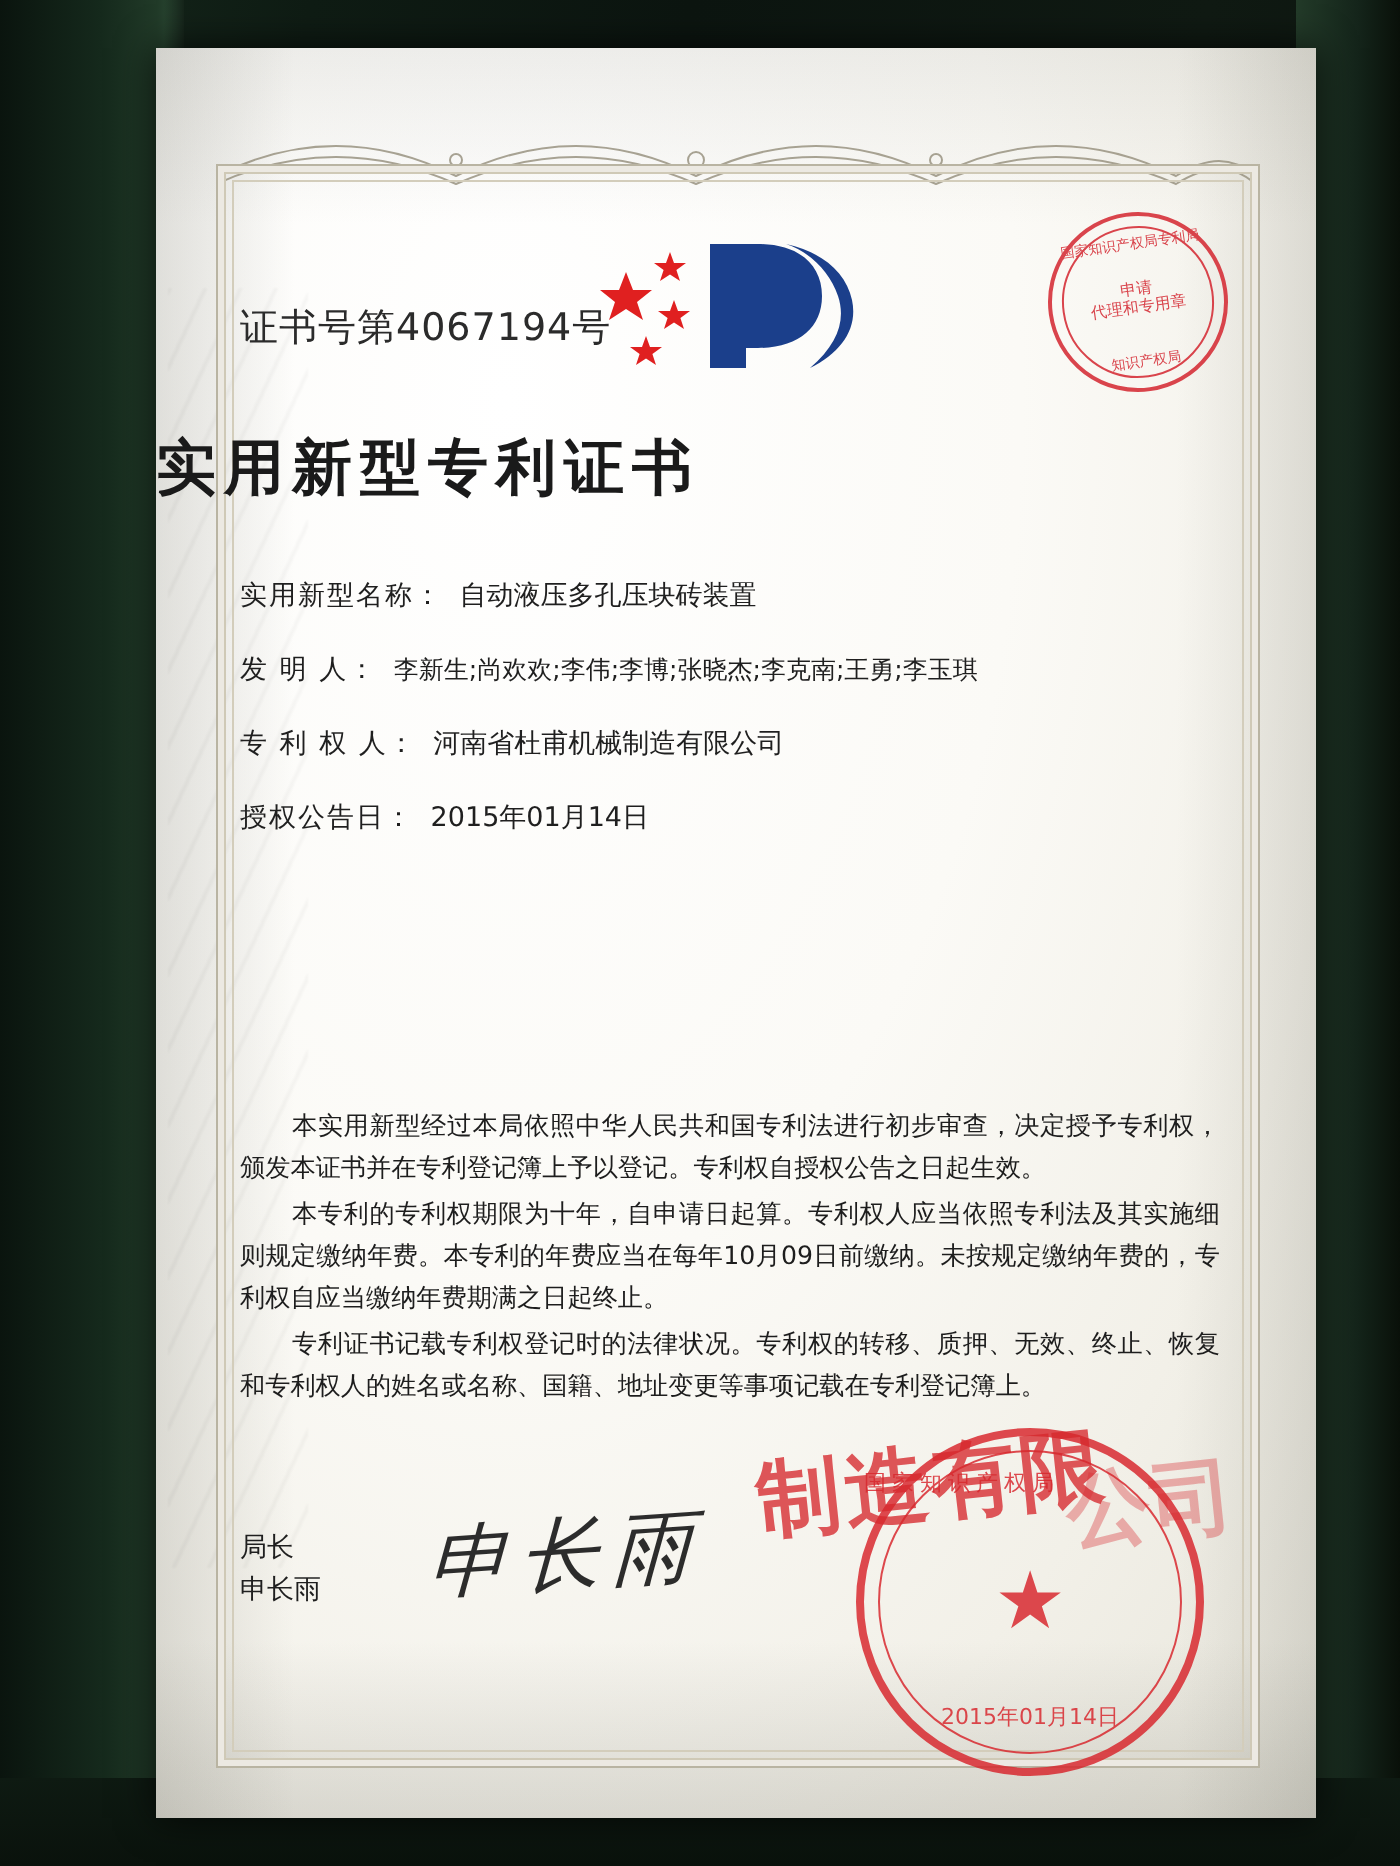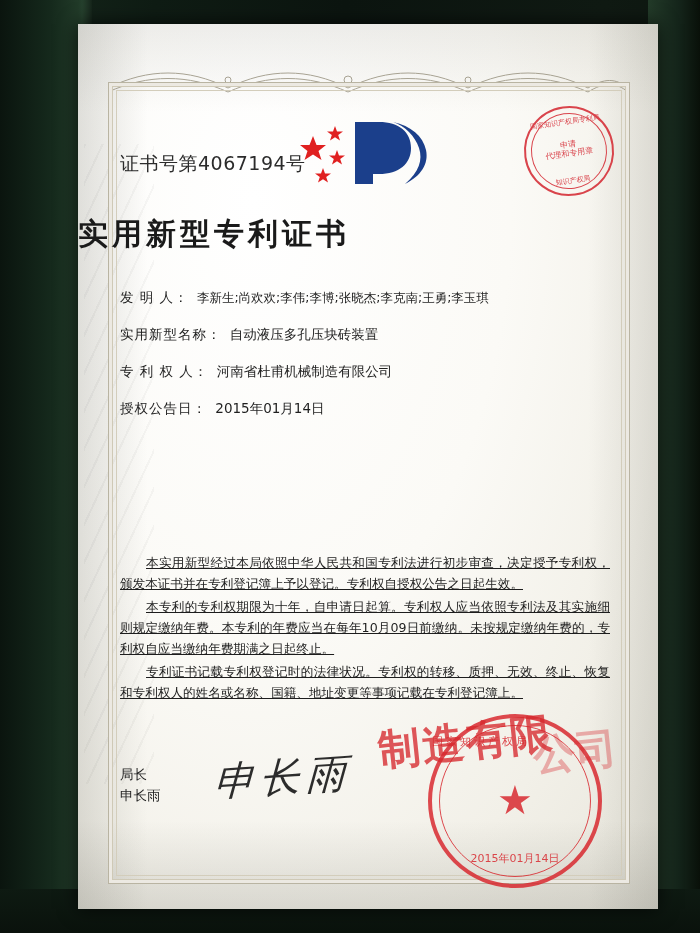--- a/index.html
+++ b/index.html
@@ -211,21 +211,20 @@
     width: 490px;
     font-size: 12.6px;
     line-height: 21px;
     color: #1d1d1d;
     text-align: justify;
     font-family: "DejaVu Sans", sans-serif;
   }
   .paragraphs p {
     margin: 0 0 2px 0;
     text-indent: 26px;
-    text-decoration: underline;
   }
 
   .signature-block {
     position: absolute;
     left: 42px;
     top: 740px;
     font-size: 13.5px;
     line-height: 21px;
     color: #1f1f1f;
     font-family: "DejaVu Sans", sans-serif;
@@ -399,27 +398,27 @@
         <div class="seal-center">
           <div>申请</div>
           <div>代理和专用章</div>
         </div>
         <div class="arc-bottom">知识产权局</div>
       </div>
 
       <div class="title">实用新型专利证书</div>
 
       <div class="fields">
+        <div class="field-row">
+          <span class="field-label">实用新型名称：</span>
+          <span class="field-value">自动液压多孔压块砖装置</span>
+        </div>
         <div class="field-row wide">
           <span class="field-label">发 明 人：</span>
           <span class="field-value">李新生;尚欢欢;李伟;李博;张晓杰;李克南;王勇;李玉琪</span>
-        </div>
-        <div class="field-row">
-          <span class="field-label">实用新型名称：</span>
-          <span class="field-value">自动液压多孔压块砖装置</span>
         </div>
         <div class="field-row">
           <span class="field-label">专 利 权 人：</span>
           <span class="field-value">河南省杜甫机械制造有限公司</span>
         </div>
         <div class="field-row">
           <span class="field-label">授权公告日：</span>
           <span class="field-value">2015年01月14日</span>
         </div>
       </div>

